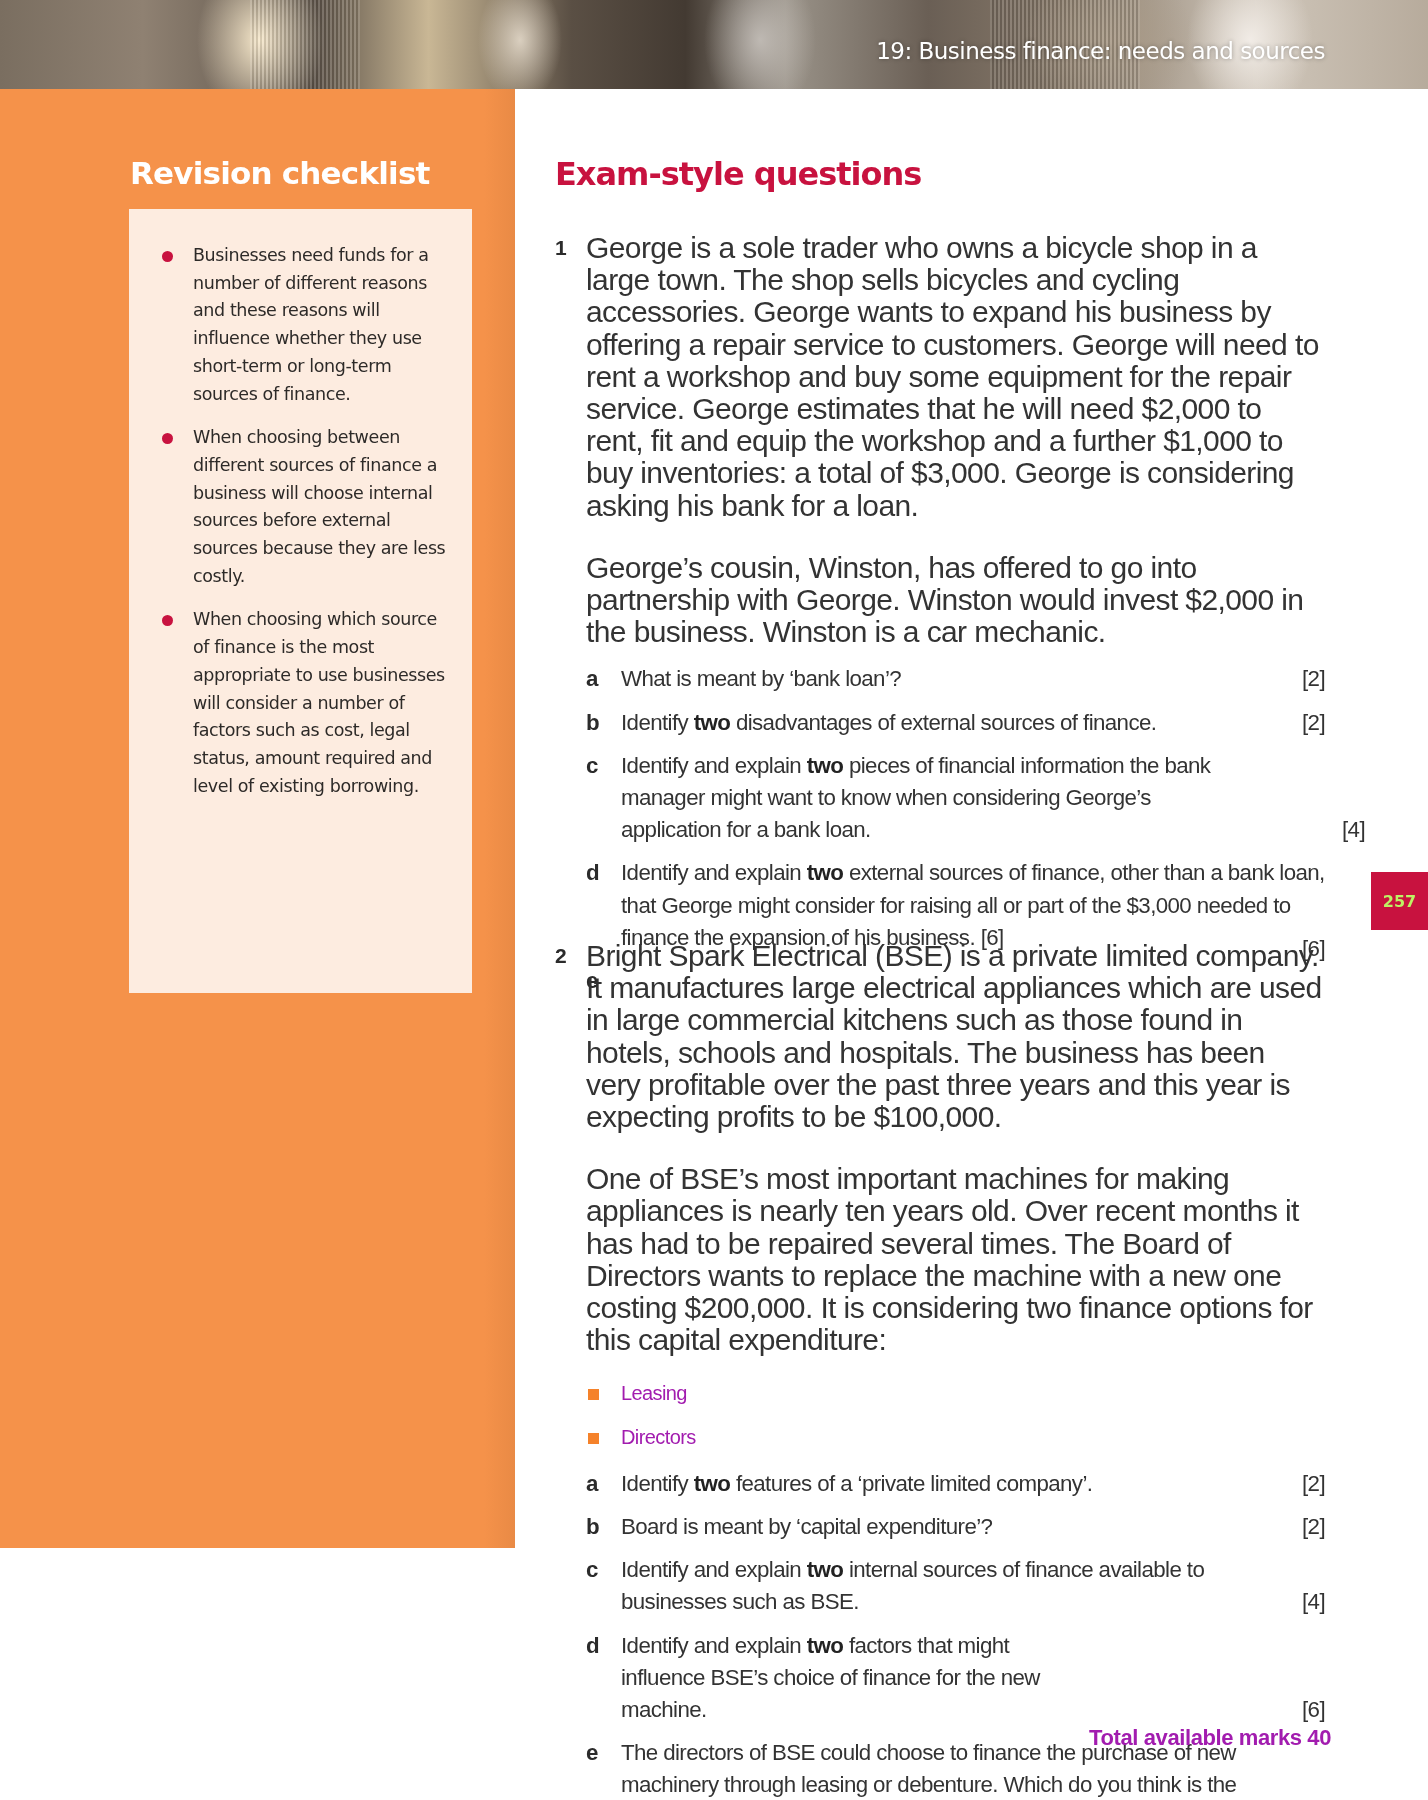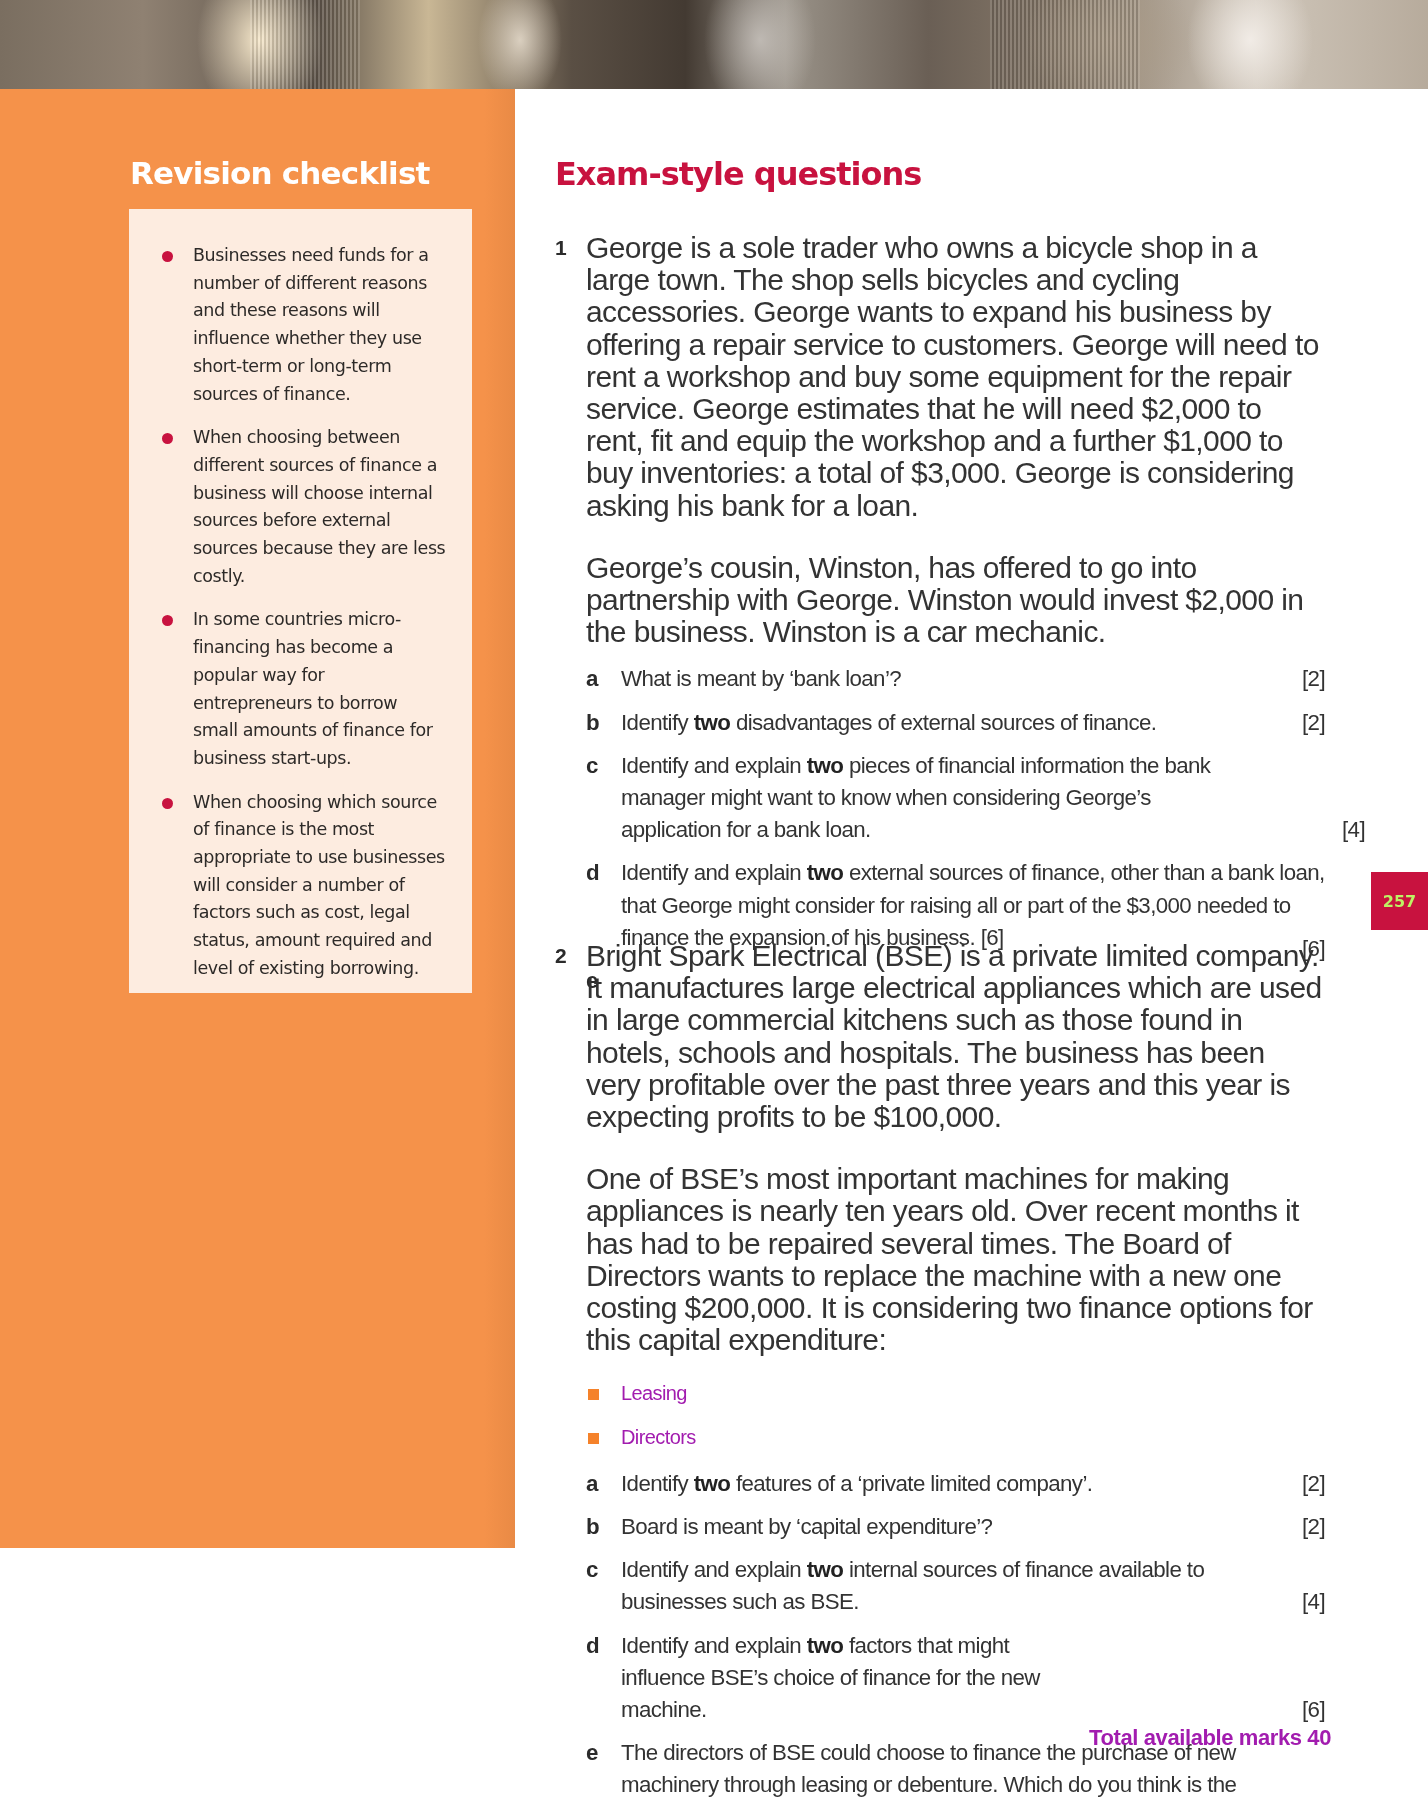--- a/index.html
+++ b/index.html
@@ -104,29 +104,29 @@
     background: #c8123f; color: #bef264; font-family: "DejaVu Sans", sans-serif;
     font-weight: bold; font-size: 16px; display: flex; align-items: center; justify-content: center;
   }
 </style>
 </head>
 <body>
 
 <div class="header-band">
   <div class="ridges"></div>
   <div class="ridges2"></div>
+  <div class="chapter-title">19: Business finance: needs and sources</div>
 </div>
 
 <aside class="sidebar">
   <div class="sidebar-title">Revision checklist</div>
   <div class="checklist-box">
     <ul class="checklist">
       <li><span class="bullet"></span><span>Businesses need funds for a number of different reasons and these reasons will influence whether they use short-term or long-term sources of finance.</span></li>
       <li><span class="bullet"></span><span>When choosing between different sources of finance a business will choose internal sources before external sources because they are less costly.</span></li>
-      <li><span class="bullet"></span><span>In some countries micro-financing has become a popular way for entrepreneurs to borrow small amounts of finance for business start-ups.</span></li>
       <li><span class="bullet"></span><span>When choosing which source of finance is the most appropriate to use businesses will consider a number of factors such as cost, legal status, amount required and level of existing borrowing.</span></li>
     </ul>
   </div>
 </aside>
 
 <h1 class="main-title" style="margin:0;">Exam-style questions</h1>
 
 <section class="question" style="top: 232px;">
   <div class="q-num">1</div>
   <p class="para" style="margin-top:0;">George is a sole trader who owns a bicycle shop in a large town. The shop sells bicycles and cycling accessories. George wants to expand his business by offering a repair service to customers. George will need to rent a workshop and buy some equipment for the repair service. George estimates that he will need $2,000 to rent, fit and equip the workshop and a further $1,000 to buy inventories: a total of $3,000. George is considering asking his bank for a loan.</p>

